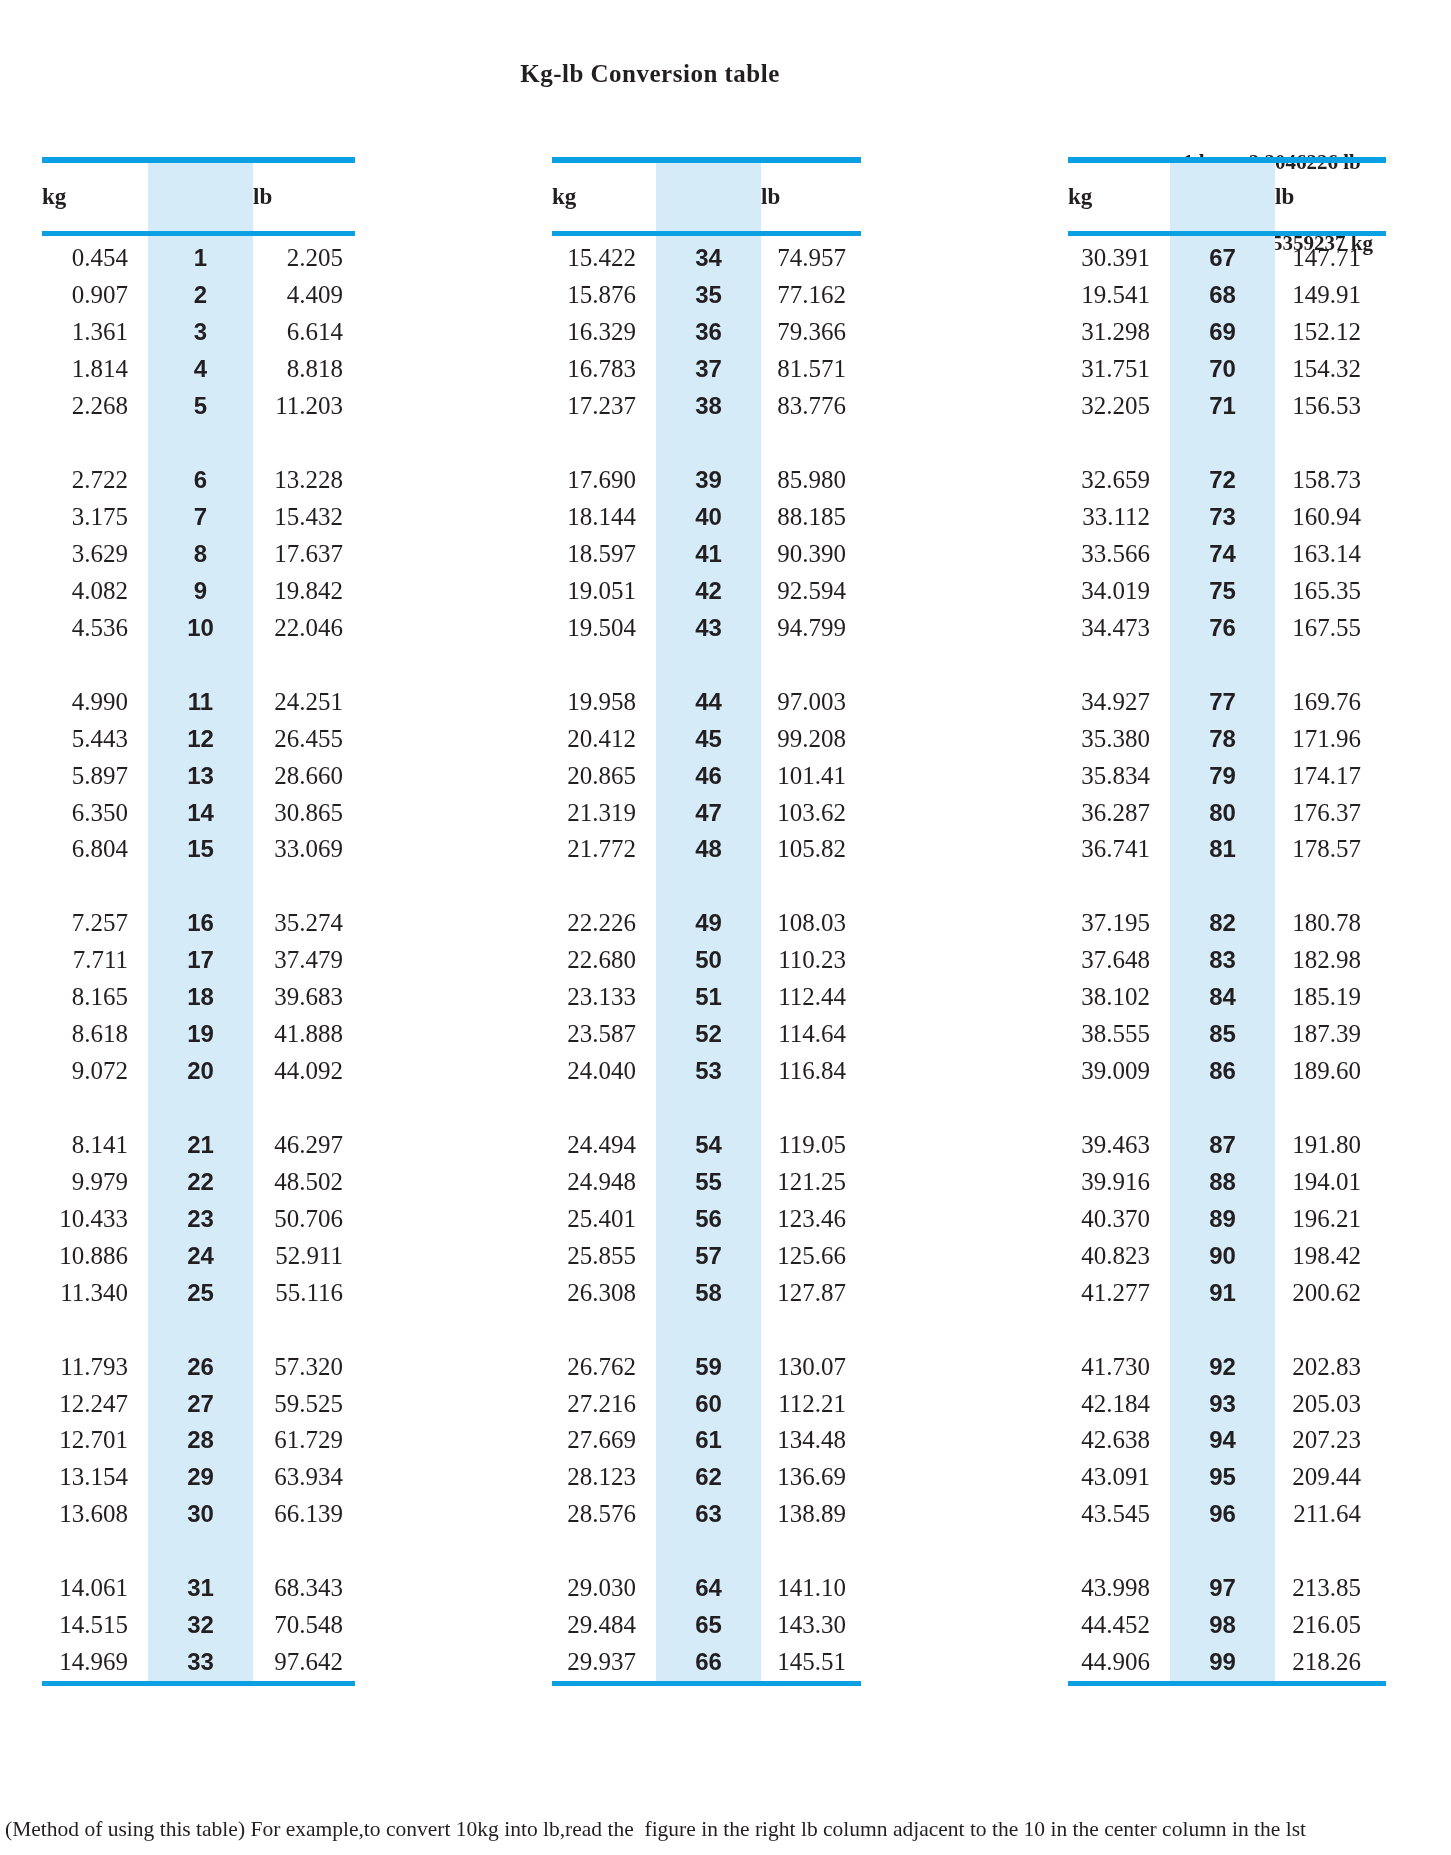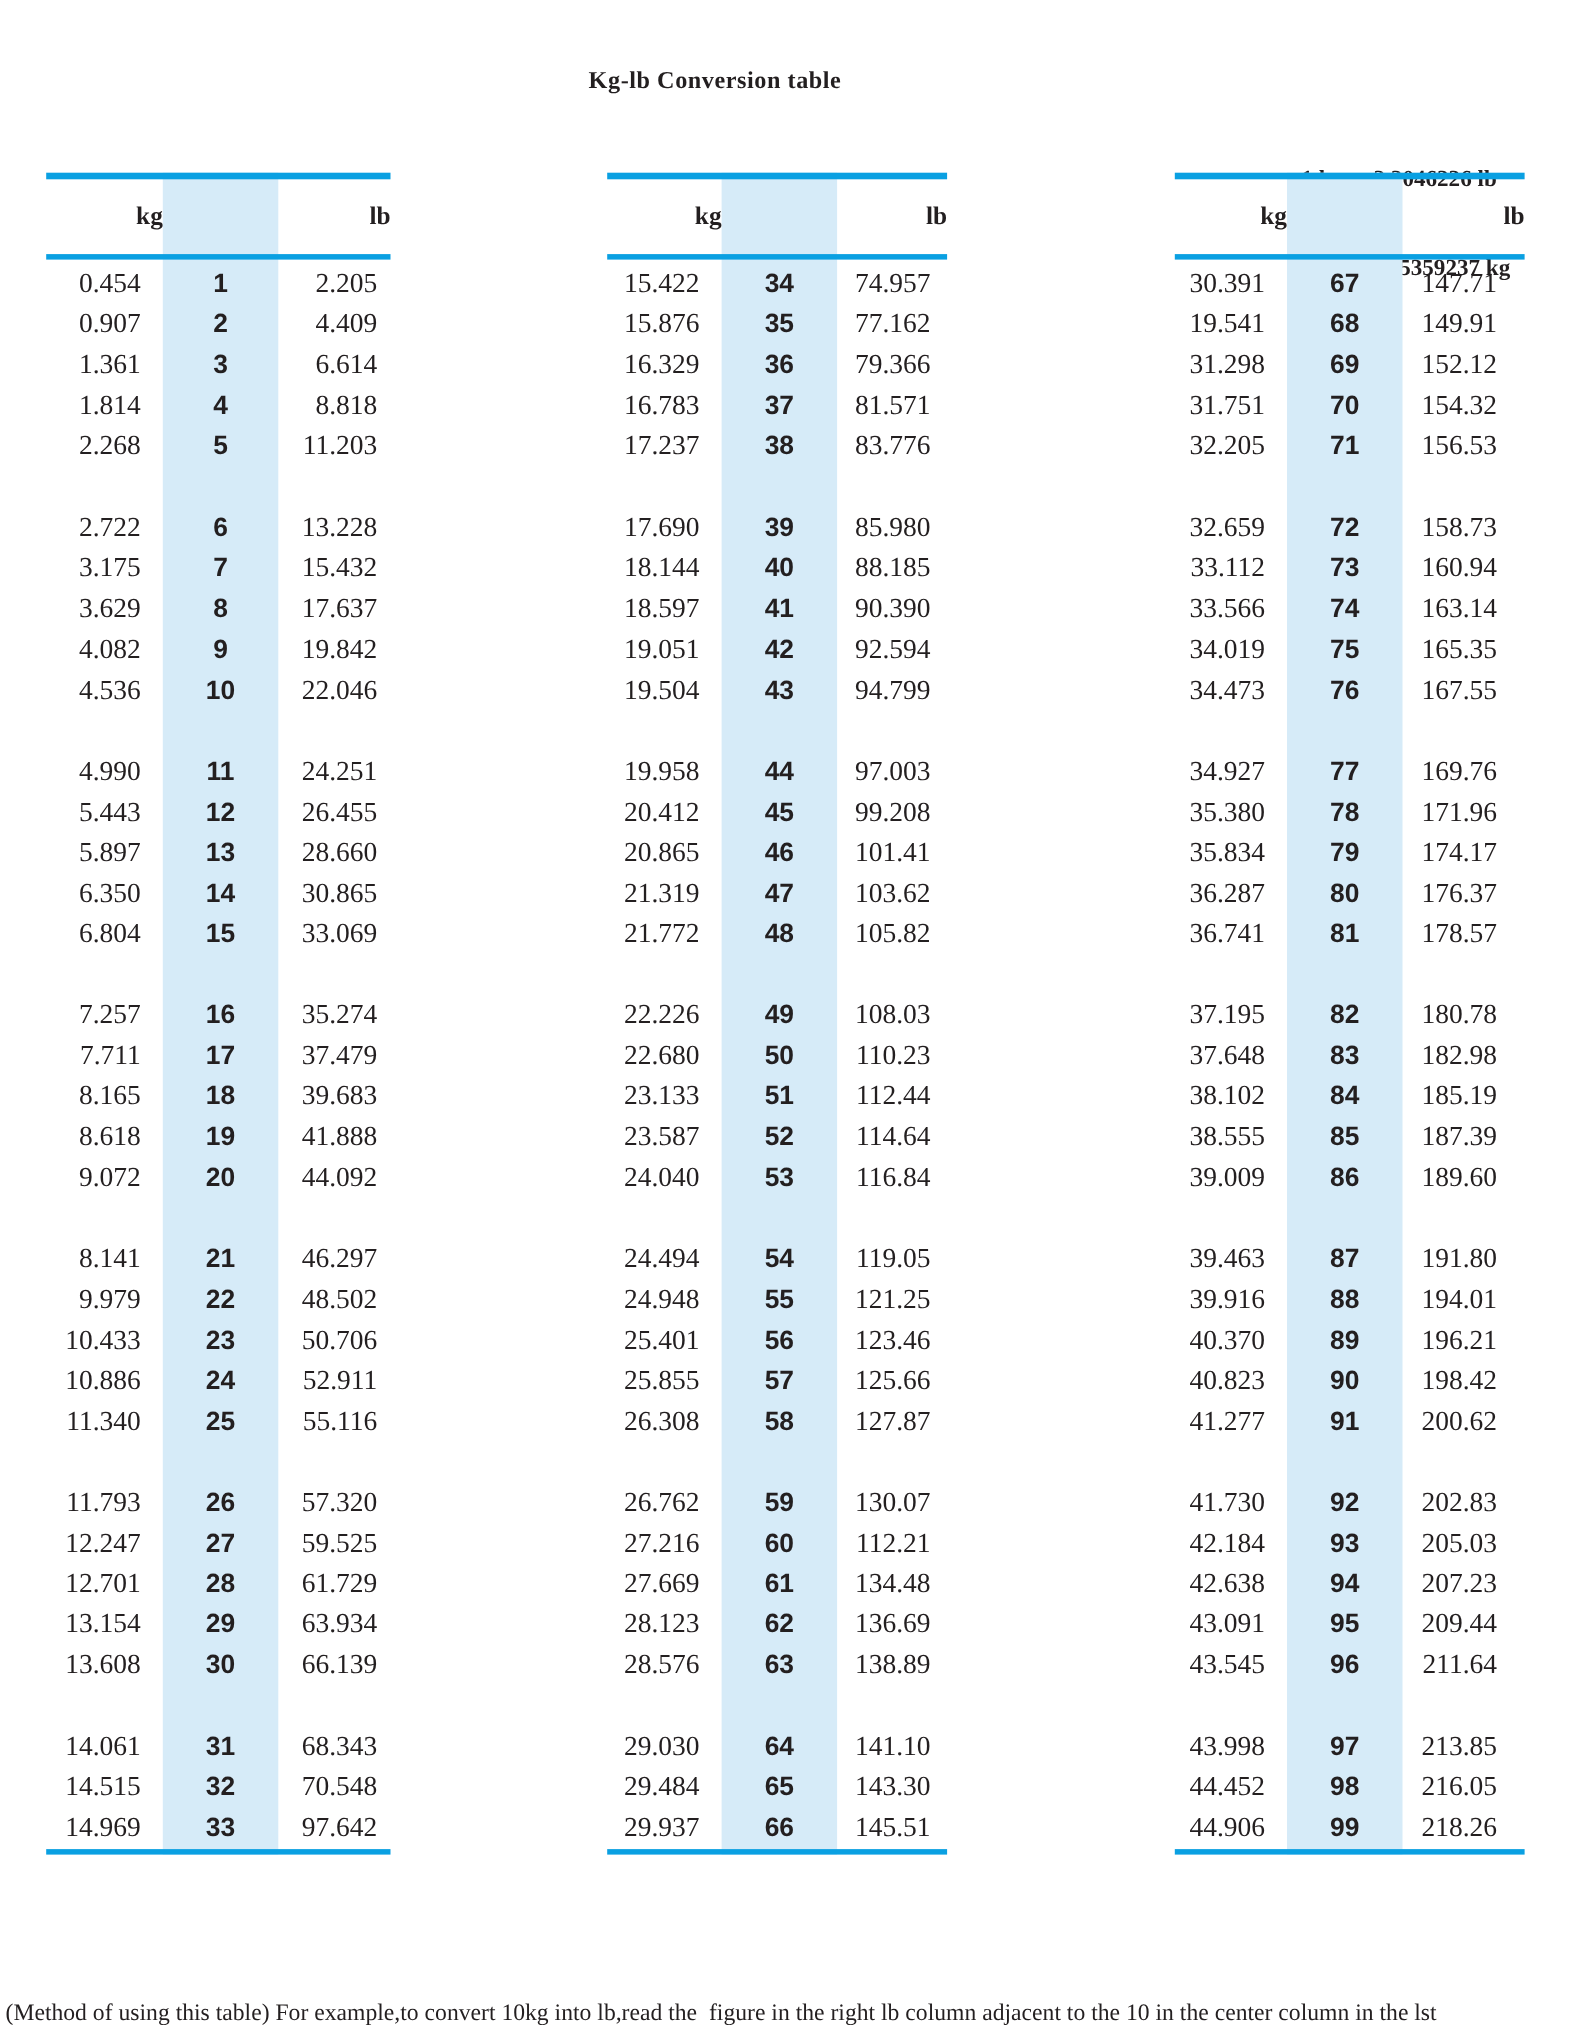--- a/index.html
+++ b/index.html
@@ -4,21 +4,21 @@
 <style>
   * { margin:0; padding:0; box-sizing:border-box; }
   html,body { background:#ffffff; }
   body {
     width:1451px; height:1855px; position:relative; overflow:hidden;
     font-family:"Liberation Serif", serif; color:#231f20;
   }
 
   .page-title {
     position:absolute; top:60px; left:420px; width:460px;
-    text-align:center; font-size:22px; font-weight:bold; letter-spacing:0.5px;
+    text-align:center; font-size:25px; font-weight:bold; letter-spacing:0.5px;
   }
 
   .conv-note {
     position:absolute; top:95px; left:1183px;
     font-size:21px; font-weight:bold; line-height:27px; white-space:pre;
   }
   .conv-note .line2 { padding-left:7px; }
 
   .conv-table { position:absolute; top:157px; }
   .t1 { left:42px;  width:313px; --band-left:106px; --lb-pad:12px; }
@@ -32,21 +32,21 @@
   .hline { position:relative; z-index:2; height:5px; background:var(--line-blue, #0aa0e2); }
   .hline.top { height:6px; }
 
   .thead {
     position:relative; z-index:1; display:flex; align-items:center;
     height:68px; font-weight:bold; font-size:23px;
   }
   .c-kg { width:var(--band-left); }
   .c-n  { width:105px; text-align:center; }
   .c-lb { flex:1; }
-  .thead .c-kg, .thead .c-lb { text-align:right; }
+  .thead .c-kg, .thead .c-lb { text-align:left; }
 
   .tbody { position:relative; z-index:1; padding-top:4px; font-size:25px; }
   .row { display:flex; align-items:center; height:36.95px; }
   .row .c-kg { text-align:right; padding-right:20px; }
   .row .c-n  { font-family:"Liberation Sans", sans-serif; font-weight:bold; font-size:24px; }
   .row .c-lb { text-align:right; padding-right:var(--lb-pad); }
   .gap-row { height:36.95px; }
 
   .footer {
     position:absolute; top:1733px; left:5px; width:1446px;

